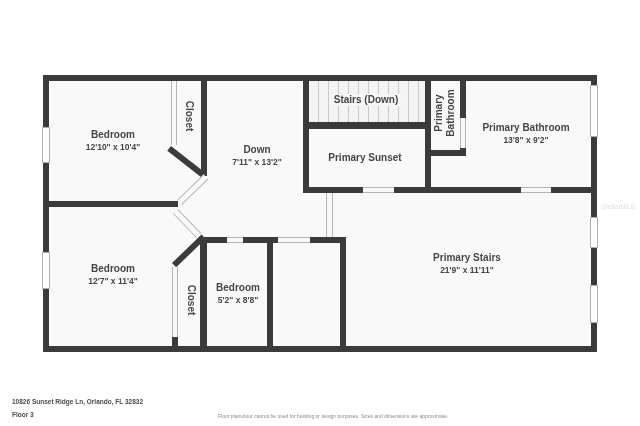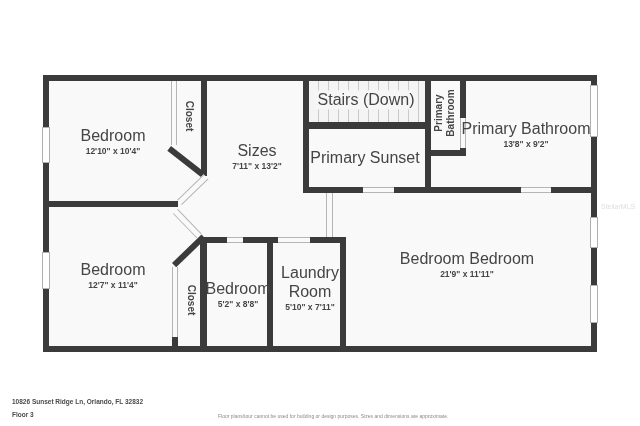--- a/index.html
+++ b/index.html
@@ -10,21 +10,21 @@
   .window{position:absolute;background:#ffffff;border:1px solid #b0b0b0;box-sizing:border-box;}
   .door-v{position:absolute;background:#f9f9f9;border-left:1.5px solid #b5b5b5;border-right:1.5px solid #b5b5b5;box-sizing:border-box;}
   .door-h{position:absolute;background:#f9f9f9;border-top:1.5px solid #b5b5b5;border-bottom:1.5px solid #b5b5b5;box-sizing:border-box;}
   .door-d{position:absolute;background:#f9f9f9;border-top:1.5px solid #b5b5b5;border-bottom:1.5px solid #b5b5b5;box-sizing:border-box;transform-origin:0 0;}
   .wall-d{position:absolute;background:#3b3b3b;transform-origin:0 0;}
   .treads{position:absolute;left:309px;top:81px;width:117px;height:41px;
           background:repeating-linear-gradient(90deg,#f4f4f4 0 9px,#c9c9c9 9px 10px);}
   .label{position:absolute;transform:translate(-50%,-50%);text-align:center;color:#454545;white-space:nowrap;line-height:1.2;}
   .label-v90{position:absolute;transform:translate(-50%,-50%) rotate(90deg);text-align:center;color:#454545;white-space:nowrap;}
   .label-v270{position:absolute;transform:translate(-50%,-50%) rotate(-90deg);text-align:center;color:#454545;line-height:1.15;}
-  .rname{font-size:16px;font-weight:normal;}
+  .rname{font-size:10px;font-weight:bold;}
   .rname-sm{font-size:10px;font-weight:bold;}
   .rdims{font-size:8.5px;font-weight:bold;margin-top:1px;}
   .wrap{white-space:normal;}
   .stairs-label{background:#f6f6f6;padding:0 3px;}
   .footer-address{position:absolute;left:12px;top:398px;font-size:6.5px;font-weight:bold;color:#4a4a4a;}
   .footer-floor{position:absolute;left:12px;top:411px;font-size:6.5px;font-weight:bold;color:#4a4a4a;}
   .footer-disclaimer{position:absolute;left:218px;top:413px;font-size:5px;color:#8a8a8a;}
   .watermark{position:absolute;left:601px;top:203px;font-size:7px;color:#dedede;}
 </style>
 </head>
@@ -94,59 +94,55 @@
   </div>
 
   <div class="label" style="left:113px;top:141px">
     <div class="rname">Bedroom</div>
     <div class="rdims">12'10" x 10'4"</div>
   </div>
 
   <div class="label-v90 rname-sm" style="left:189px;top:116px">Closet</div>
 
   <div class="label" style="left:257px;top:156px">
-    <div class="rname">Sizes</div>
+    <div class="rname">Down</div>
     <div class="rdims">7'11" x 13'2"</div>
   </div>
 
   <div class="label" style="left:366px;top:100px">
     <div class="rname stairs-label">Stairs (Down)</div>
   </div>
 
   <div class="label" style="left:365px;top:158px">
     <div class="rname">Primary Sunset</div>
   </div>
 
   <div class="label-v270 rname-sm" style="left:444px;top:113px;width:52px;transform:translate(-50%,-50%) rotate(-90deg)">Primary Bathroom</div>
 
   <div class="label" style="left:526px;top:134px">
     <div class="rname">Primary Bathroom</div>
     <div class="rdims">13'8" x 9'2"</div>
   </div>
 
   <div class="label" style="left:467px;top:264px">
-    <div class="rname">Bedroom Bedroom</div>
+    <div class="rname">Primary Stairs</div>
     <div class="rdims">21'9" x 11'11"</div>
   </div>
 
   <div class="label" style="left:113px;top:275px">
     <div class="rname">Bedroom</div>
     <div class="rdims">12'7" x 11'4"</div>
   </div>
 
   <div class="label-v90 rname-sm" style="left:191px;top:300px">Closet</div>
 
   <div class="label" style="left:238px;top:294px">
     <div class="rname">Bedroom</div>
     <div class="rdims">5'2" x 8'8"</div>
   </div>
 
-  <div class="label" style="left:310px;top:288px">
-    <div class="rname wrap" style="width:60px">Laundry Room</div>
-    <div class="rdims">5'10" x 7'11"</div>
-  </div>
 
   <div class="watermark">StellarMLS</div>
   <div class="footer-address">10826 Sunset Ridge Ln, Orlando, FL 32832</div>
   <div class="footer-floor">Floor 3</div>
   <div class="footer-disclaimer">Floor plans/tour cannot be used for building or design purposes. Sizes and dimensions are approximate.</div>
 
 </div>
 
 </body></html>

